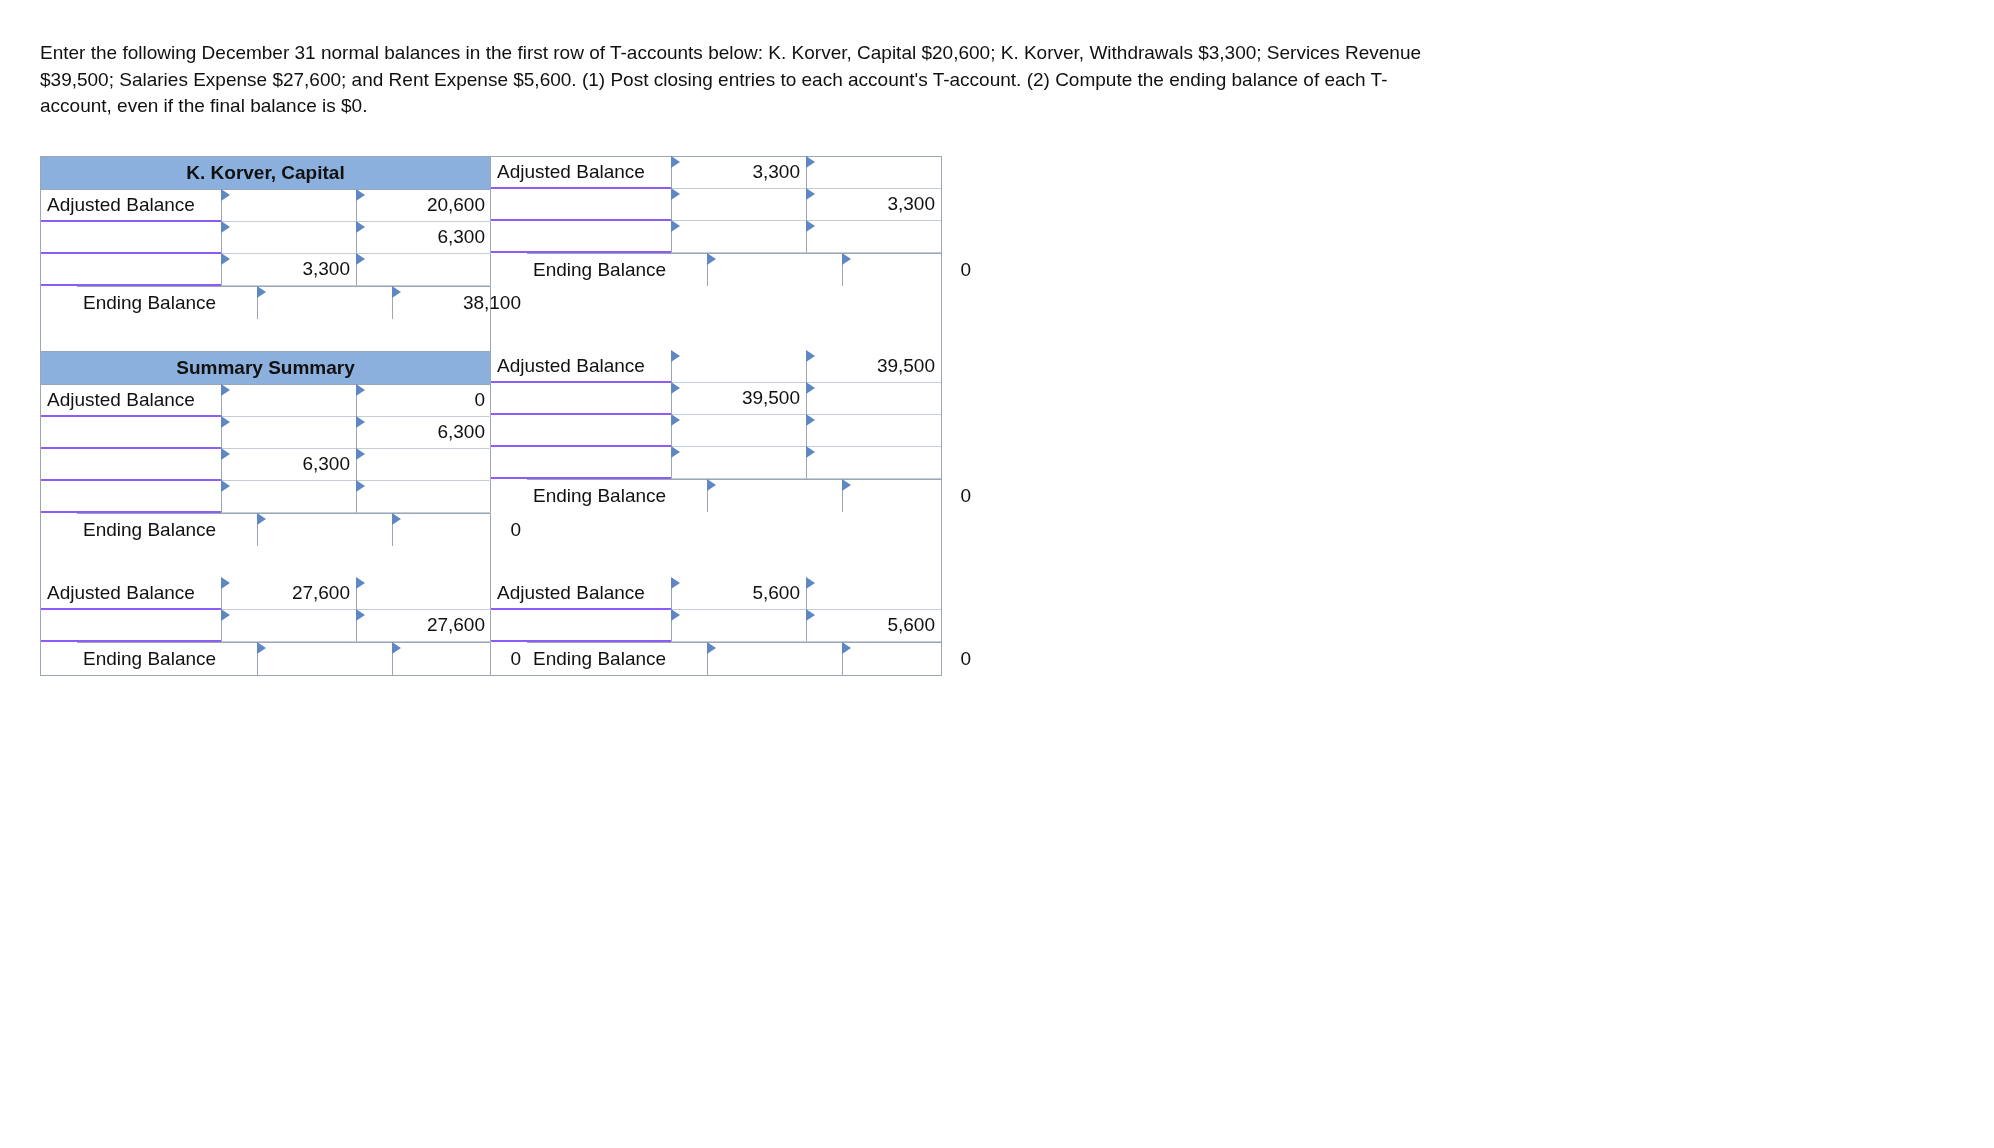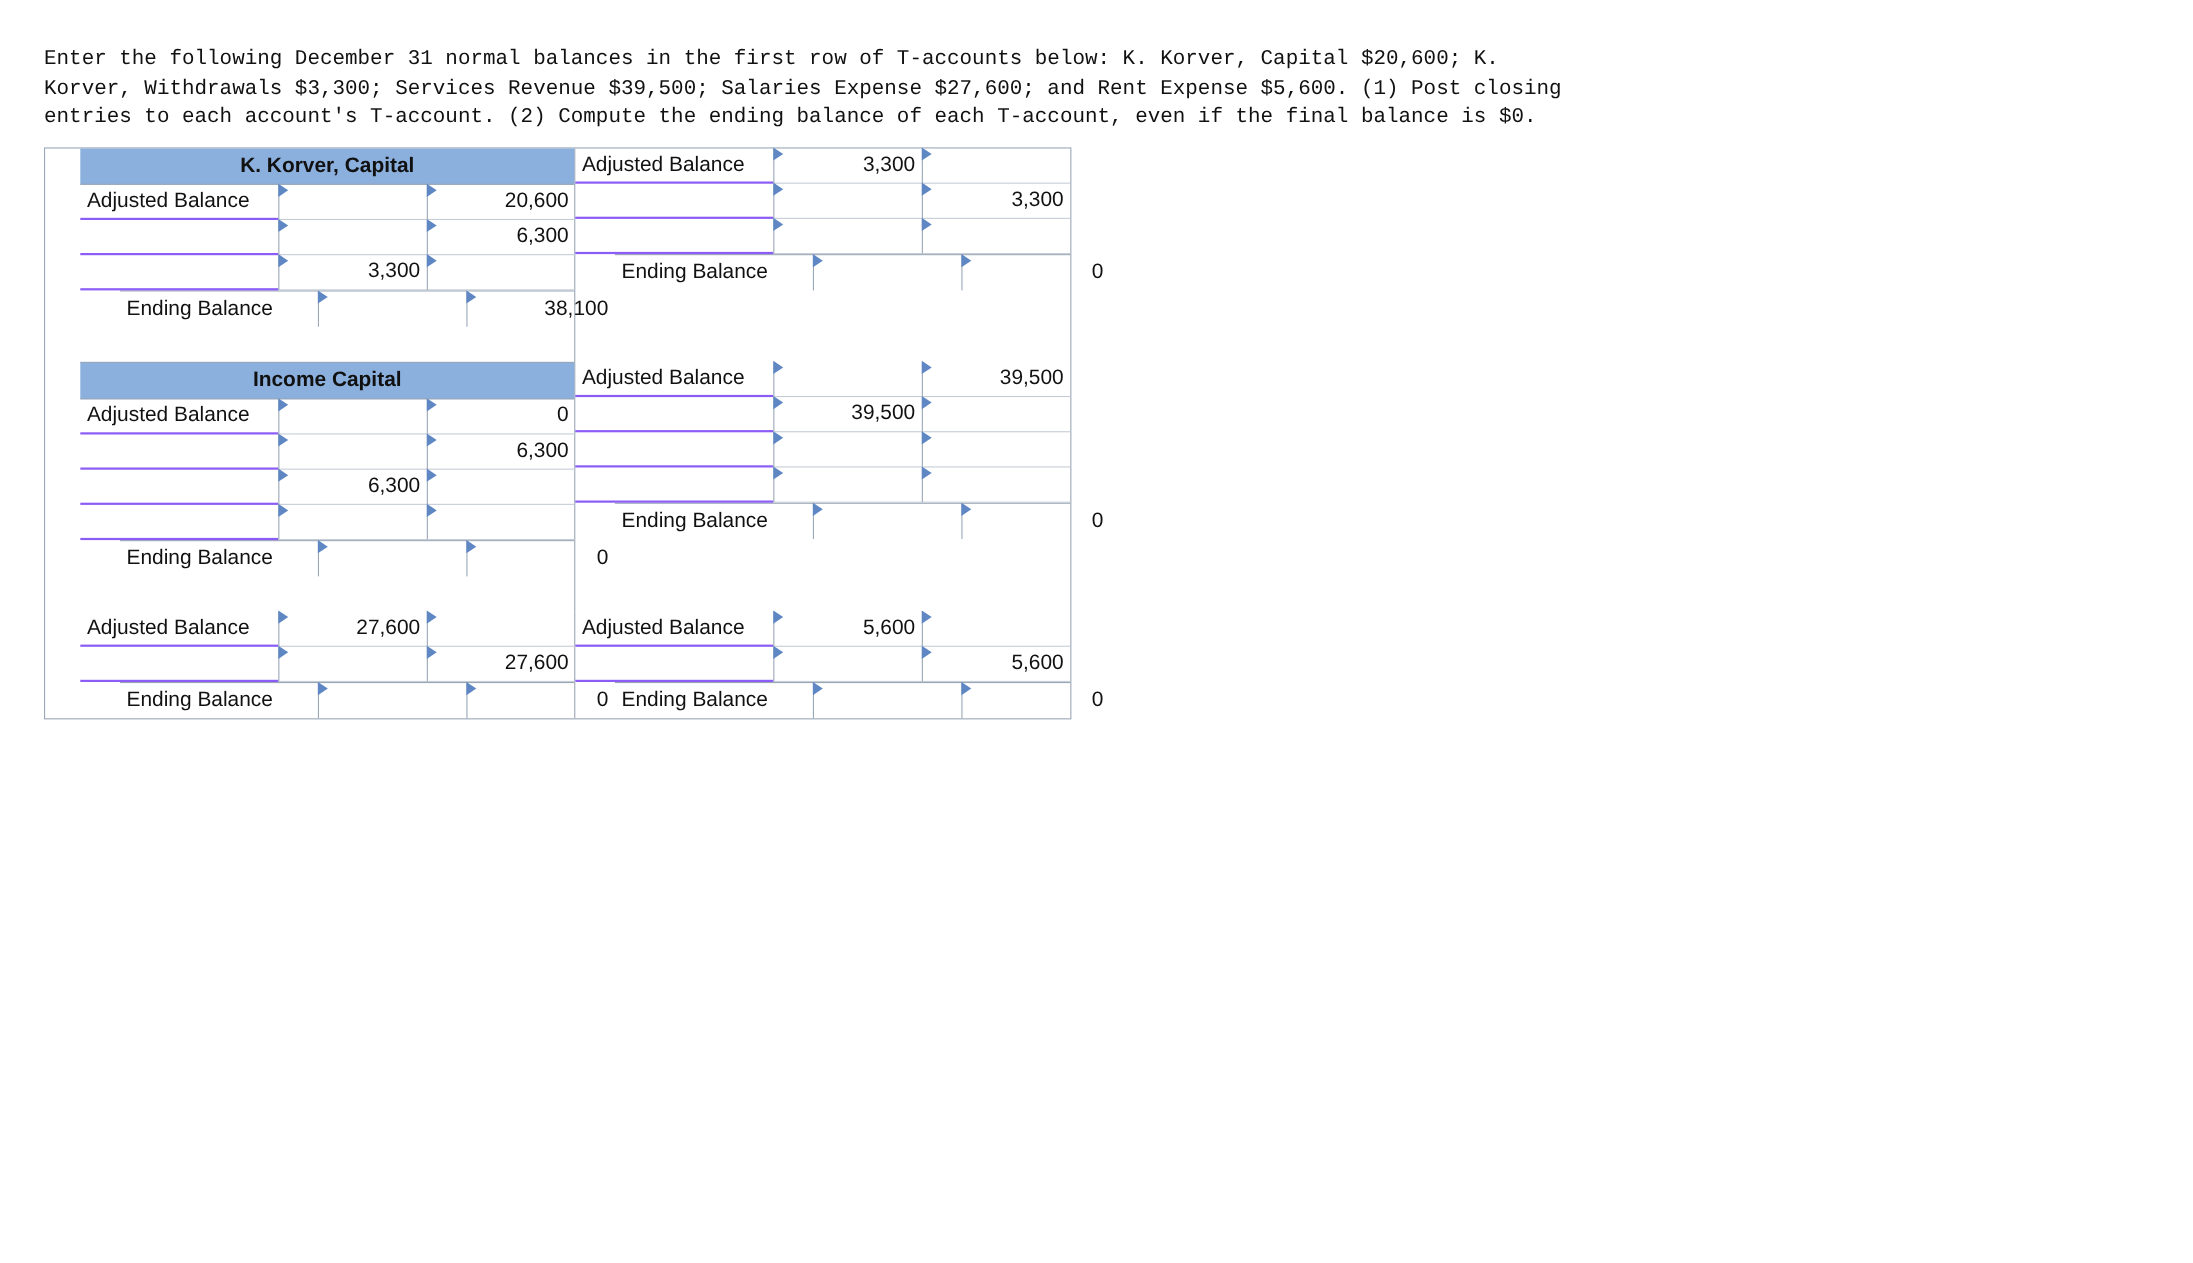--- a/index.html
+++ b/index.html
@@ -6,29 +6,27 @@
   font-family: Arial, Helvetica, sans-serif;
   background: #ffffff;
   margin: 0;
   padding: 40px;
   font-size: 19px;
   color: #111;
 }
 .instructions {
   max-width: 1400px;
   line-height: 1.4;
-  margin-bottom: 14px;
-  font-family: Liberation Mono, monospace;
+  margin-bottom: 36px;
 }
 .grid {
   display: grid;
   grid-template-columns: repeat(2, 450px);
   border: 1px solid #9aa7b6;
   width: fit-content;
-  padding-left: 32px;
 }
 .taccount {
   border-right: 1px solid #9aa7b6;
 }
 .grid .taccount:nth-child(2n) {
   border-right: none;
 }
 .acct-title {
   background: #8bb0dd;
   font-weight: bold;
@@ -134,21 +132,21 @@
     </div>
     <div class="row line-above no-bottom">
       <div class="label-cell">Ending Balance</div>
       <div class="val-cell"></div>
       <div class="val-cell">0</div>
     </div>
     <div class="spacer-row"></div>
   </div>
 
   <div class="taccount">
-    <div class="acct-title">Income Capital</div>
+    <div class="acct-title">Summary Summary</div>
     <div class="row">
       <div class="label-cell">Adjusted Balance</div>
       <div class="val-cell"></div>
       <div class="val-cell">0</div>
     </div>
     <div class="row">
       <div class="label-cell"></div>
       <div class="val-cell"></div>
       <div class="val-cell">6,300</div>
     </div>

